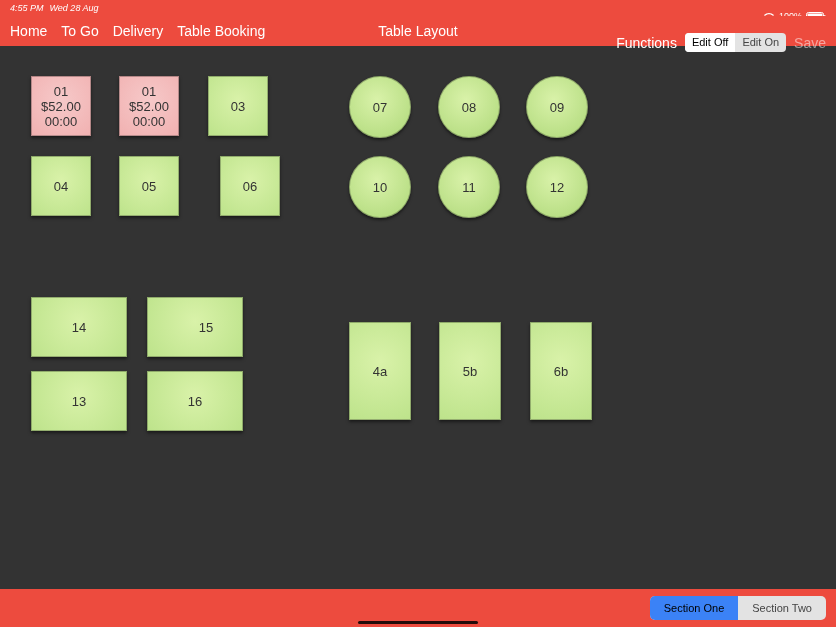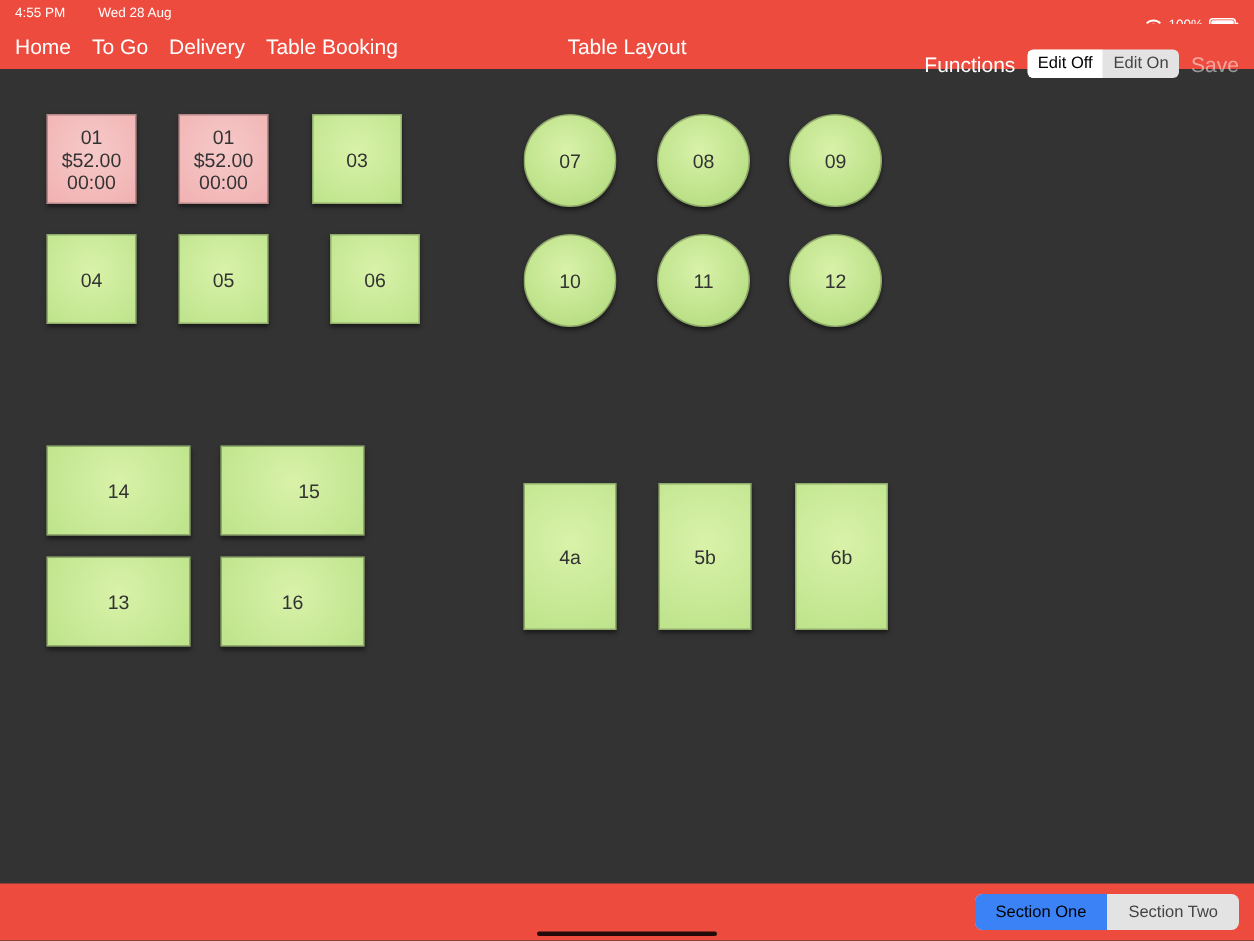--- a/index.html
+++ b/index.html
@@ -4,21 +4,21 @@
   <style>
     * { margin: 0; padding: 0; box-sizing: border-box; font-family: -apple-system, Helvetica, Arial, sans-serif; }
     html, body { width: 836px; height: 627px; background: #333333; overflow: hidden; }
 
     
     .status-bar {
       position: absolute; top: 0; left: 0; right: 0; height: 16px;
       background: #ED4B3E; color: #fff; font-size: 9px;
       display: flex; align-items: center; padding: 0 10px;
     }
-    .status-bar .left { display: flex; gap: 22px; }
+    .status-bar .left { display: flex; gap: 6px; font-style: italic; }
     .status-bar .right { margin-left: auto; display: flex; gap: 4px; align-items: flex-end; margin-top: 16px; }
     .battery-icon svg, .wifi-icon svg { display: block; }
 
     
     .header {
       position: absolute; top: 16px; left: 0; right: 0; height: 30px;
       background: #ED4B3E; color: #fff;
       display: flex; align-items: center; padding: 0 10px;
       font-size: 14px;
     }

